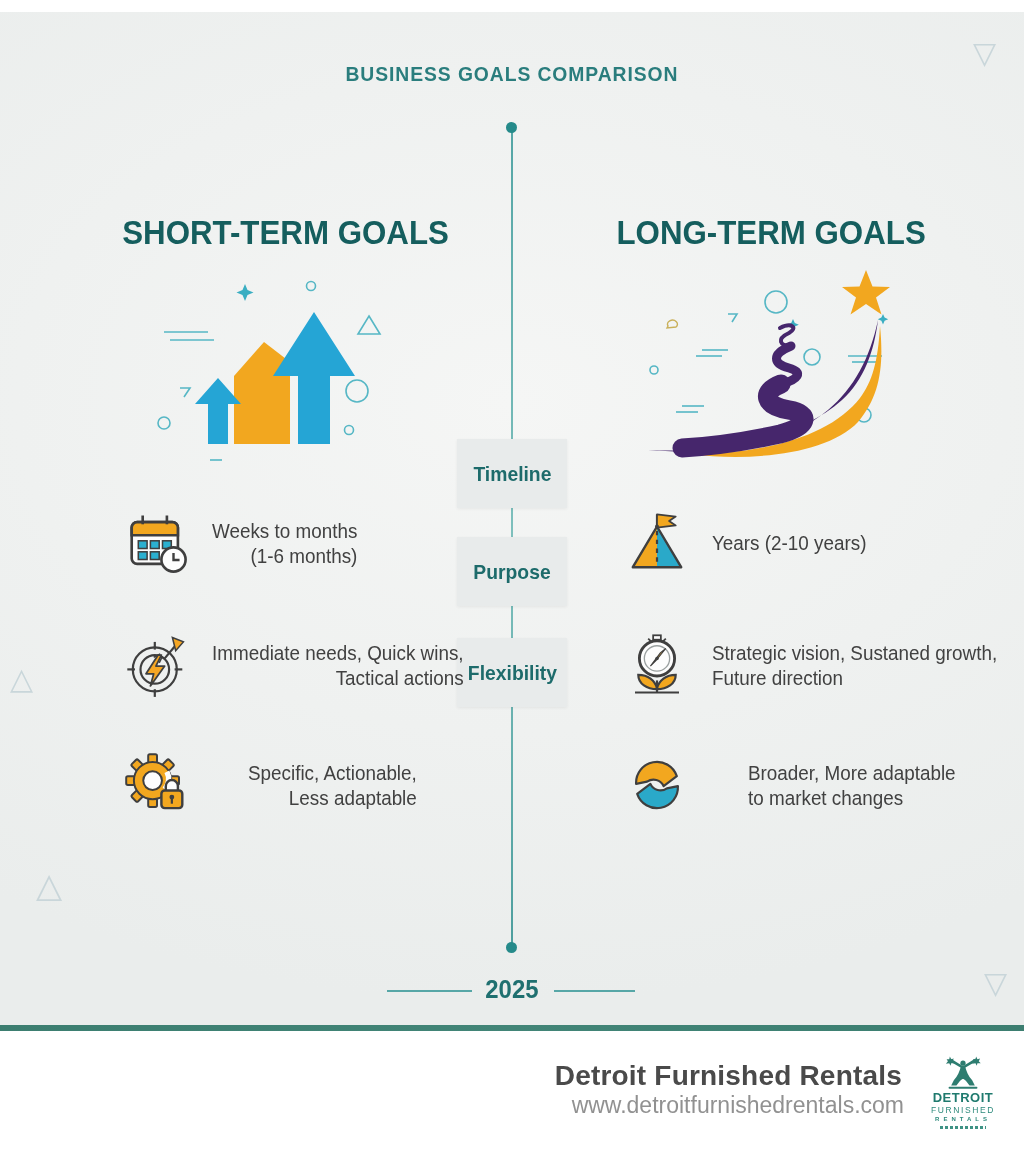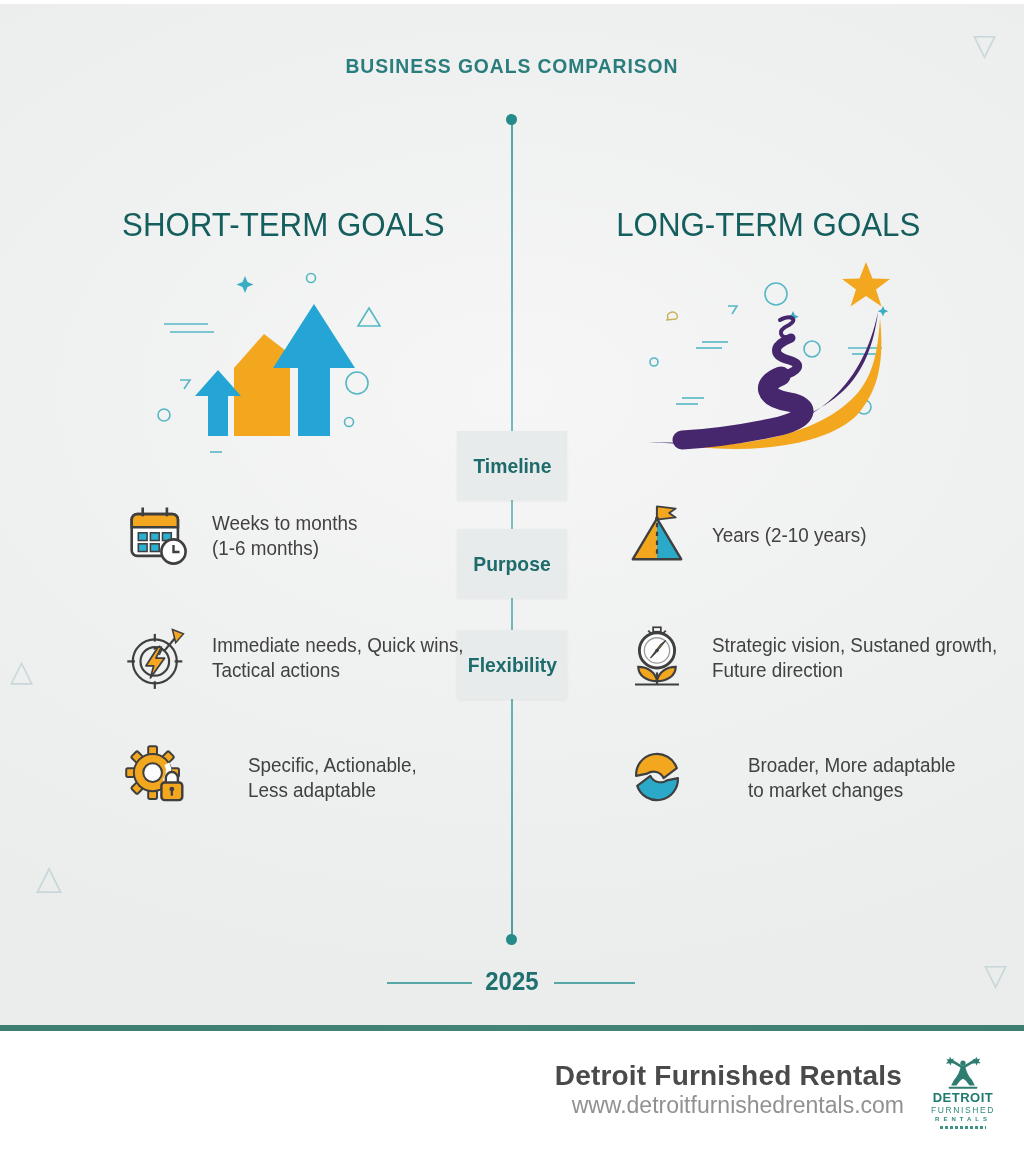--- a/index.html
+++ b/index.html
@@ -3,21 +3,21 @@
 <meta charset="utf-8">
 <style>
   * { margin:0; padding:0; box-sizing:border-box; }
   html,body { width:1024px; }
   body { font-family:"Liberation Sans", sans-serif; }
   .poster {
     position:relative; width:1024px; height:1154px; overflow:hidden;
     background:#ffffff;
   }
   .main {
-    position:absolute; left:0; top:4px; width:1024px; height:1025px;
+    position:absolute; left:0; top:12px; width:1024px; height:1025px;
     background:radial-gradient(ellipse 900px 600px at 50% 38%, #f5f6f5 0%, #eff1f0 55%, #eaedec 100%);
   }
   .cond { display:inline-block; transform:scaleX(0.92); transform-origin:center; white-space:nowrap; }
   .cond-l { display:inline-block; transform:scaleX(0.92); transform-origin:left center; white-space:nowrap; }
 
   .title {
     position:absolute; left:0; top:50px; width:1024px; text-align:center;
     font-size:21px; font-weight:700; color:#2a7d7d; letter-spacing:1px;
   }
 
@@ -27,21 +27,21 @@
   }
   .dot {
     position:absolute; width:11px; height:11px; border-radius:50%;
     background:#258a8a;
   }
   .dot.top { left:506px; top:110px; }
   .dot.bottom { left:506px; top:930px; }
 
   .col-heading {
     position:absolute; top:201px; width:320px; text-align:center;
-    font-size:34px; font-weight:400; color:#155e5e; letter-spacing:0px;
+    font-size:34px; font-weight:700; color:#155e5e; letter-spacing:0px;
   }
   .col-heading.left { left:108px; }
   .col-heading.right { left:603px; }
 
   .illus { position:absolute; }
   .illus.left { left:150px; top:260px; }
   .illus.right { left:630px; top:252px; }
 
   .mid-box {
     position:absolute; left:457px; width:110px; height:69px;
@@ -52,21 +52,21 @@
 
   .row {
     position:absolute; width:330px; height:70px;
     display:flex; align-items:center;
   }
   .row .icon-wrap { width:66px; height:66px; flex:0 0 66px; }
   .row .txt {
     padding-left:22px; font-size:20.5px; line-height:25.5px; color:#414141; font-weight:400;
   }
   .row .txt span { display:block; }
-  .rows-left .row { left:124px; }
+  .rows-left .row { left:124px;text-align:right; }
   .rows-right .row { left:624px; width:360px; }
   .row.r1 { top:496px; }
   .row.r2 { top:618px; }
   .row.r3 { top:738px;gap:36px; }
 
   .year-line {
     position:absolute; top:978px; height:2px; background:#57a7a7;
   }
   .year-line.l { left:387px; width:85px; }
   .year-line.r { left:554px; width:81px; }

